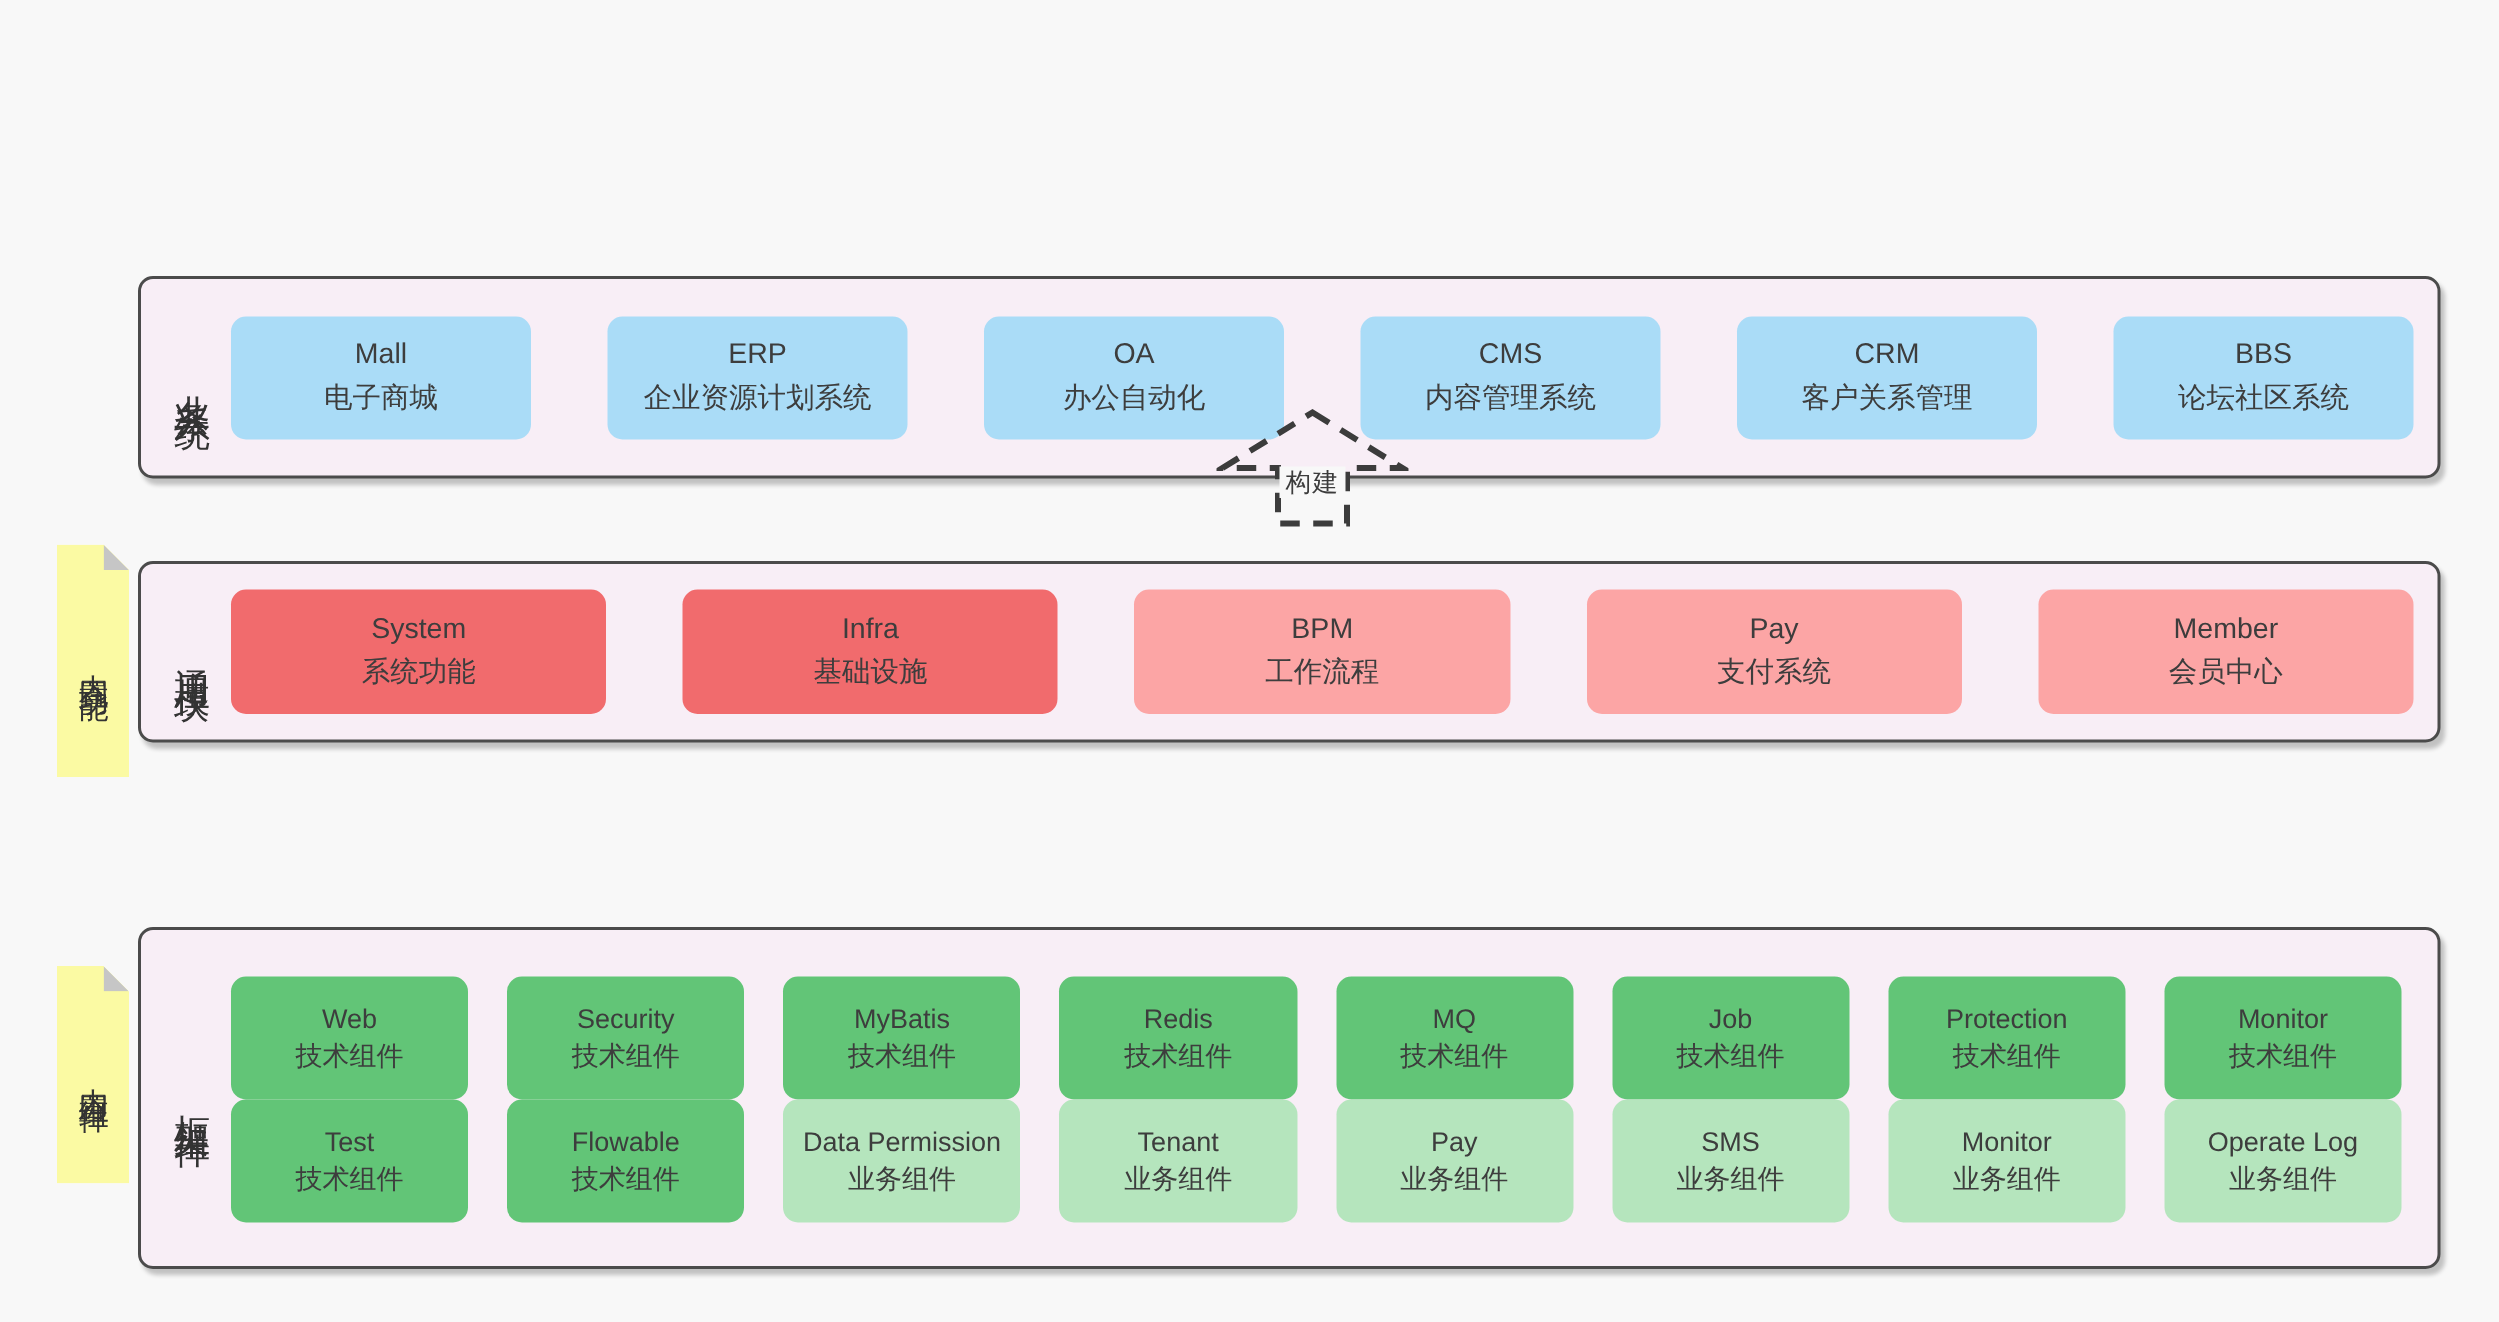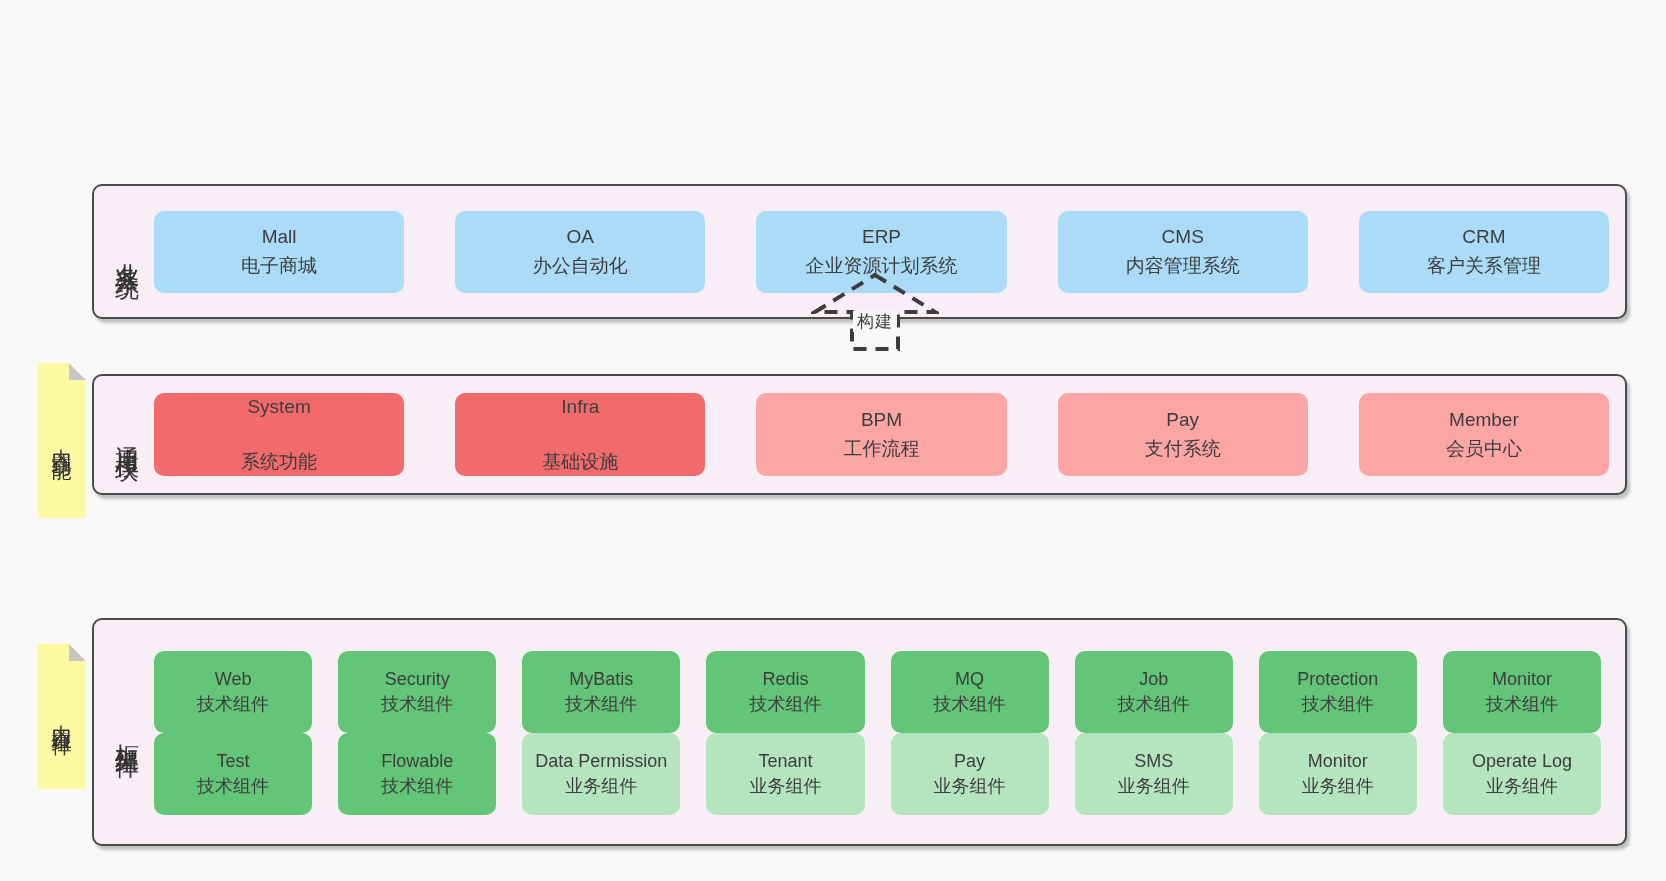--- a/index.html
+++ b/index.html
@@ -20,21 +20,21 @@
   .boxrow{position:absolute;left:60px;right:16px;top:0;bottom:0;display:flex;align-items:center;gap:51px;}
   .rows3{position:absolute;left:60px;right:24px;top:19px;bottom:17px;
          display:flex;flex-direction:column;justify-content:center;}
   .row3{display:flex;gap:26px;height:82px;}
 
   .box{flex:1;border-radius:10px;display:flex;flex-direction:column;align-items:center;
        justify-content:center;text-align:center;font-size:19px;line-height:1.5;}
   .band-1 .box{height:82px;background:#aadcf7;}
   .band-2 .box{height:83px;}
   .band-3 .box{height:82px;font-size:18px;line-height:1.4;padding:0 4px;box-sizing:border-box;}
-  .box.red{background:#f16b6d;justify-content:space-between;}
+  .box.red{background:#f16b6d;}
   .box.pink{background:#fca5a5;}
   .box.green{background:#62c577;}
   .box.green-light{background:#b5e5bd;}
 
   
   .sticky{position:absolute;left:38px;width:48px;background:#fbfaa3;
           clip-path:polygon(0 0,calc(100% - 17px) 0,100% 17px,100% 100%,0 100%);
           display:flex;align-items:center;justify-content:center;}
   .sticky-1{top:363px;height:155px;}
   .sticky-2{top:644px;height:145px;}
@@ -57,34 +57,38 @@
 <div class="page">
 
   <div class="band band-1">
     <div class="vlabel">业务系统</div>
     <div class="boxrow">
       <div class="box">
         <div>Mall</div>
         <div>电子商城</div>
       </div>
       <div class="box">
+        <div>ERP</div>
+        <div>企业资源计划系统</div>
+      </div>
+      <div class="box">
         <div>OA</div>
         <div>办公自动化</div>
       </div>
       <div class="box">
-        <div>ERP</div>
-        <div>企业资源计划系统</div>
-      </div>
-      <div class="box">
         <div>CMS</div>
         <div>内容管理系统</div>
       </div>
       <div class="box">
         <div>CRM</div>
         <div>客户关系管理</div>
+      </div>
+      <div class="box">
+        <div>BBS</div>
+        <div>论坛社区系统</div>
       </div>
     </div>
   </div>
 
   <div class="arrow arrow-1">
     <svg width="128" height="80" viewBox="0 0 128 80">
       <polygon points="64,3 124,40 87,40 87,77 41,77 41,40 4,40" fill="none" stroke="#3c3c3c" stroke-width="4" stroke-dasharray="13 9"></polygon>
     </svg>
     <div class="arrow-label">
       <span>构建</span>

